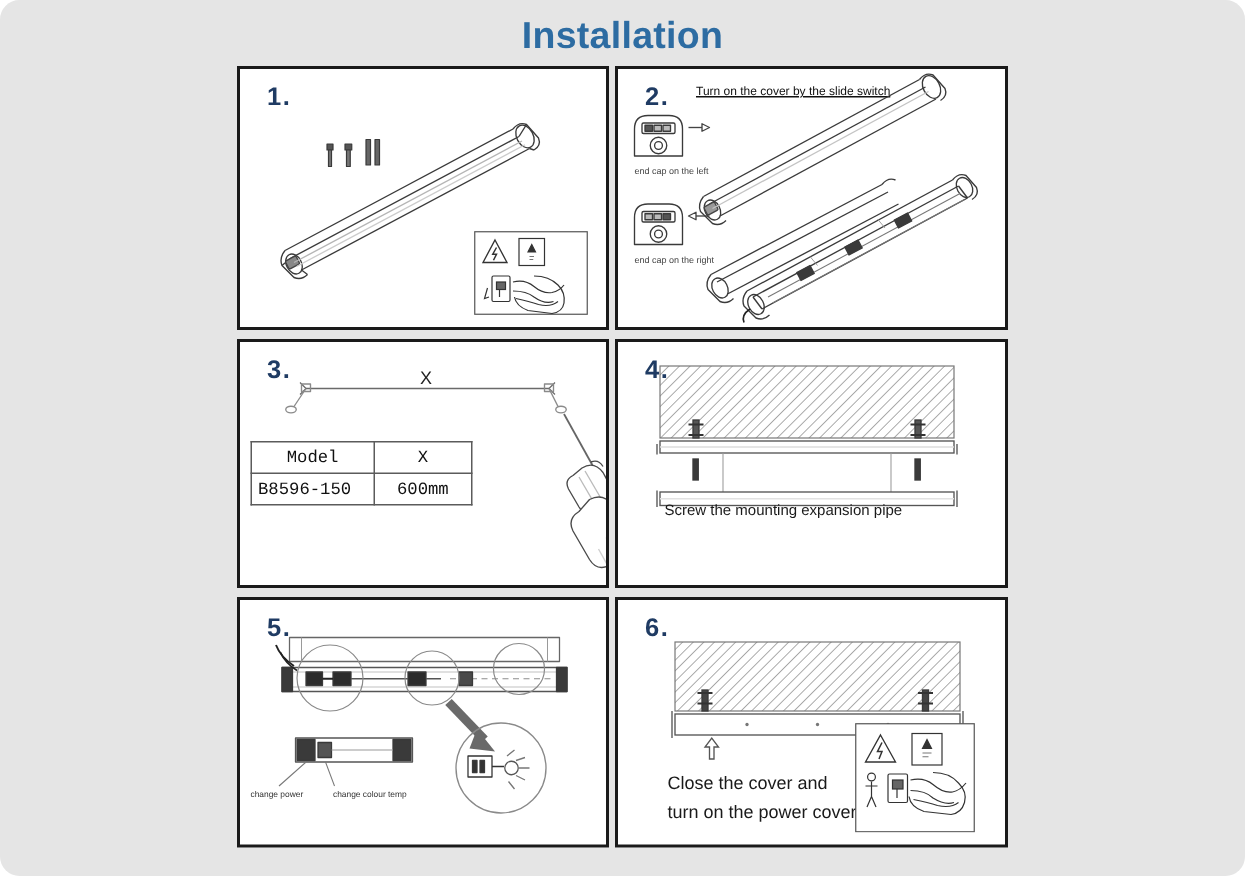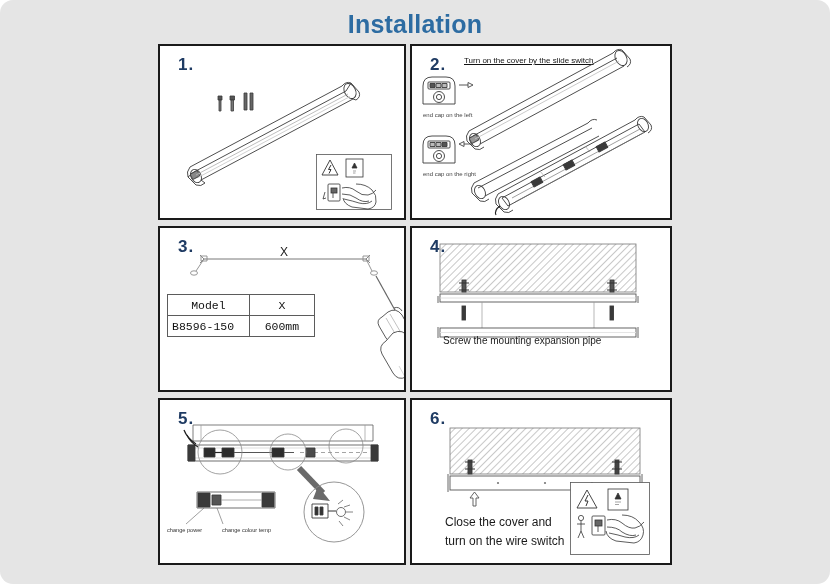--- a/index.html
+++ b/index.html
@@ -452,21 +452,21 @@
 
           <g stroke="#555" stroke-width="0.9" fill="#ffffff">
             <path d="M61 106 v-8 l-3 0 l4.5 -6 l4.5 6 l-3 0 v8 z"></path>
             <path d="M201 106 v-8 l-3 0 l4.5 -6 l4.5 6 l-3 0 v8 z"></path>
           </g>
         </g>
       </svg>
 
       <div class="cap" style="left:33px; top:113px; font-size:12px; color:#1a1a1a; line-height:1.55;">
         <div>Close the cover and</div>
-        <div>turn on the wire switch</div>
+        <div>turn on the power cover</div>
       </div>
 
       <div style="position:absolute; left:158px; top:82px; width:80px; height:73px;">
         <svg width="80" height="73" viewBox="0 0 80 73">
           <rect x="0.5" y="0.5" width="79" height="72" fill="#ffffff" stroke="#555" stroke-width="0.8"></rect>
           <g stroke="#333" fill="none" stroke-width="0.9">
             <path d="M17 8 L27 26 L7 26 Z"></path>
             <path d="M18 13 L15 19 L18 19 L16 24" stroke="#333" stroke-width="1"></path>
           </g>
           <g stroke="#333" fill="none" stroke-width="0.8">

